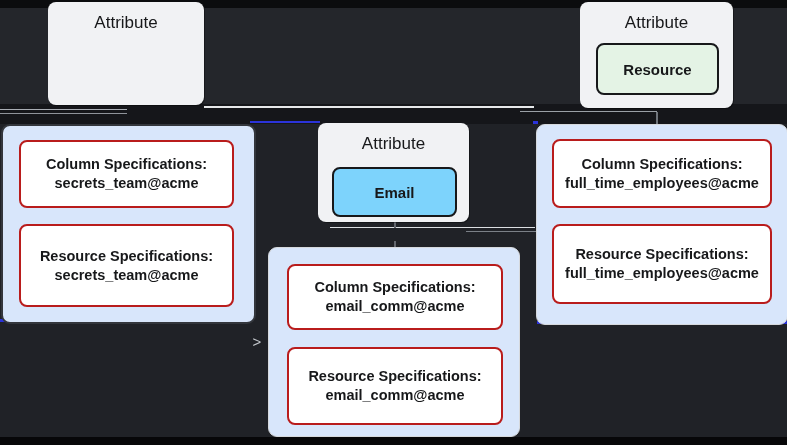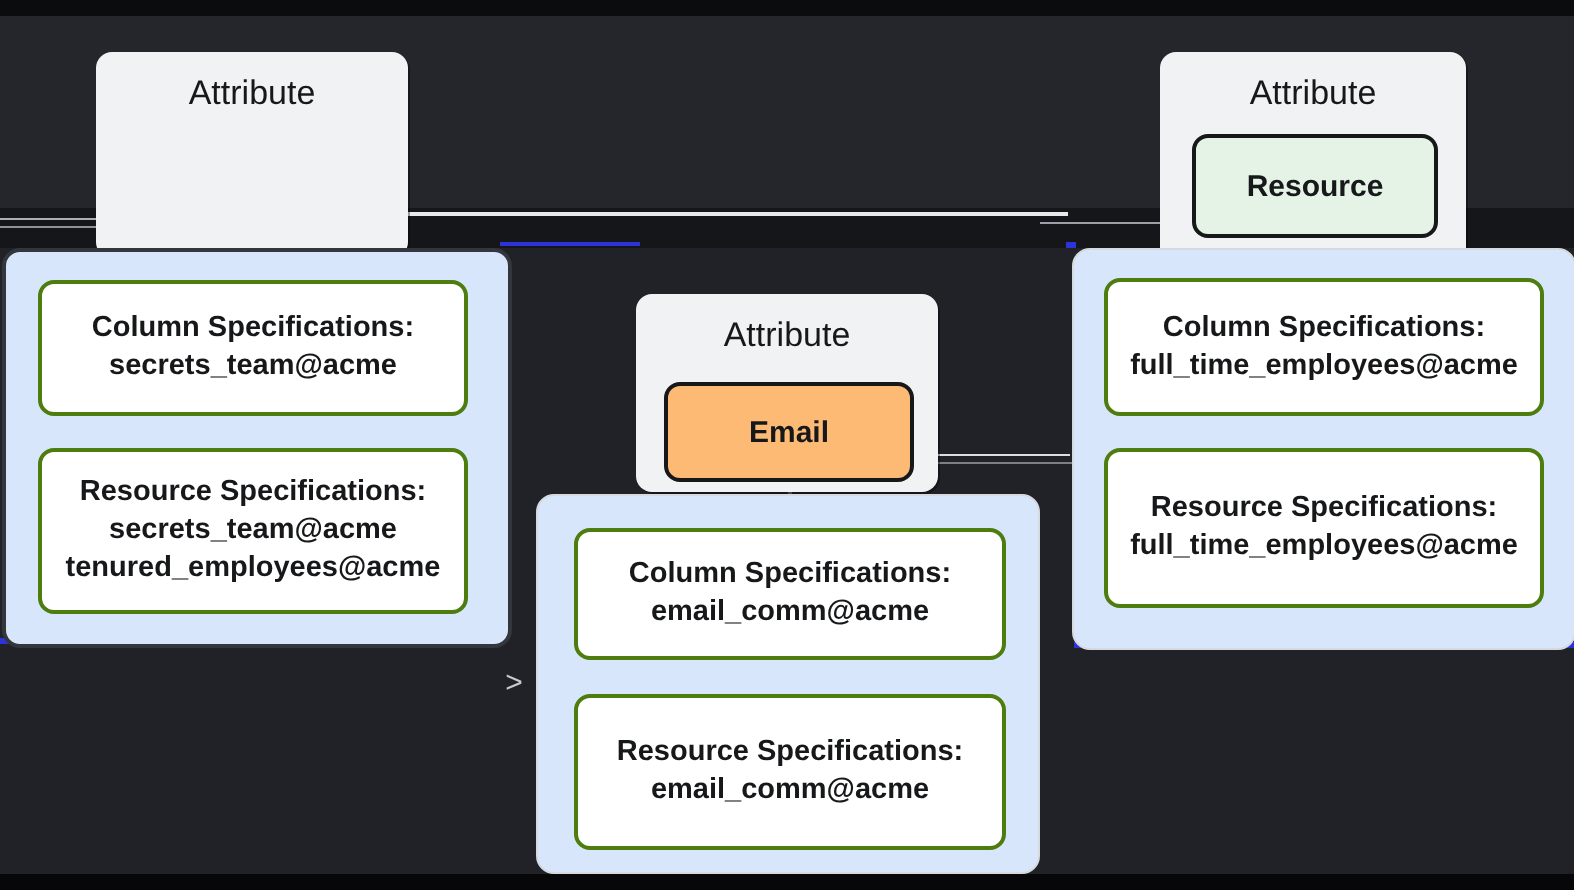--- a/index.html
+++ b/index.html
@@ -32,45 +32,44 @@
   .blueDot{left:533px;top:121px;width:5px;height:3px;background:#2b33d9;}
   .chevron{
     left:249px;top:333px;width:16px;height:18px;
     color:#c6cacf;font-size:15px;line-height:18px;text-align:center;
   }
 
   
   .attr-card{
     position:absolute;background:#f1f2f4;border-radius:8px;
     box-shadow:1px 1px 0 rgba(0,0,0,0.35);
-    margin-top:24px;
   }
   .pii-card{left:48px;top:2px;width:156px;height:103px;}
   .email-card{left:318px;top:123px;width:151px;height:99px;}
   .financial-card{left:580px;top:2px;width:153px;height:106px;}
   .attr-label{
     margin-top:11px;text-align:center;
     font-size:17px;color:#17181a;font-weight:400;
   }
   .attr-pill{
     position:absolute;border:2px solid #17181a;border-radius:8px;
     display:flex;align-items:center;justify-content:center;
     font-size:15px;font-weight:700;color:#17181a;
   }
   .pill-pii{left:17px;top:41px;width:120px;height:48px;background:#fbe0dd;}
-  .pill-email{left:14px;top:44px;width:121px;height:46px;background:#fdba74;}
+  .pill-email{left:14px;top:44px;width:121px;height:46px;background:#7dd3fc;}
   .pill-financial{left:16px;top:41px;width:119px;height:48px;background:#e4f3e5;}
 
   
   .spec-container{position:absolute;background:#d8e6fb;border-radius:9px;}
   .spec-left{left:1px;top:124px;width:251px;height:196px;border:2px solid #33363c;}
   .spec-middle{left:268px;top:247px;width:250px;height:188px;border:1px solid #d6d9dd;}
   .spec-right{left:536px;top:124px;width:250px;height:199px;border:1px solid #d6d9dd;}
   .spec-box{
-    position:absolute;background:#ffffff;border:2px solid #4d7c0f;border-radius:8px;
+    position:absolute;background:#ffffff;border:2px solid #b91c1c;border-radius:8px;
     display:flex;flex-direction:column;align-items:center;justify-content:center;
     font-size:14.5px;font-weight:700;color:#17181a;line-height:19px;text-align:center;
   }
   .spec-left  .box-col{left:16px;top:14px;width:211px;height:64px;}
   .spec-left  .box-res{left:16px;top:98px;width:211px;height:79px;}
   .spec-middle .box-col{left:18px;top:16px;width:212px;height:62px;}
   .spec-middle .box-res{left:18px;top:99px;width:212px;height:74px;}
   .spec-right .box-col{left:15px;top:14px;width:216px;height:65px;}
   .spec-right .box-res{left:15px;top:99px;width:216px;height:76px;}
 </style>
@@ -114,21 +113,20 @@
   </div>
 
   <div class="spec-container spec-left">
     <div class="spec-box box-col">
       <div>Column Specifications:</div>
       <div>secrets_team@acme</div>
     </div>
     <div class="spec-box box-res">
       <div>Resource Specifications:</div>
       <div>secrets_team@acme</div>
-      <div>tenured_employees@acme</div>
     </div>
   </div>
 
   <div class="spec-container spec-middle">
     <div class="spec-box box-col">
       <div>Column Specifications:</div>
       <div>email_comm@acme</div>
     </div>
     <div class="spec-box box-res">
       <div>Resource Specifications:</div>

